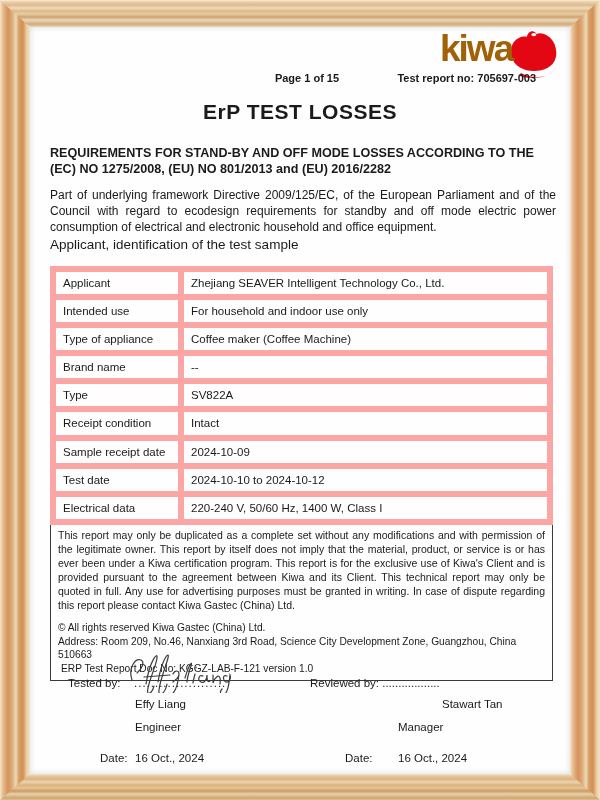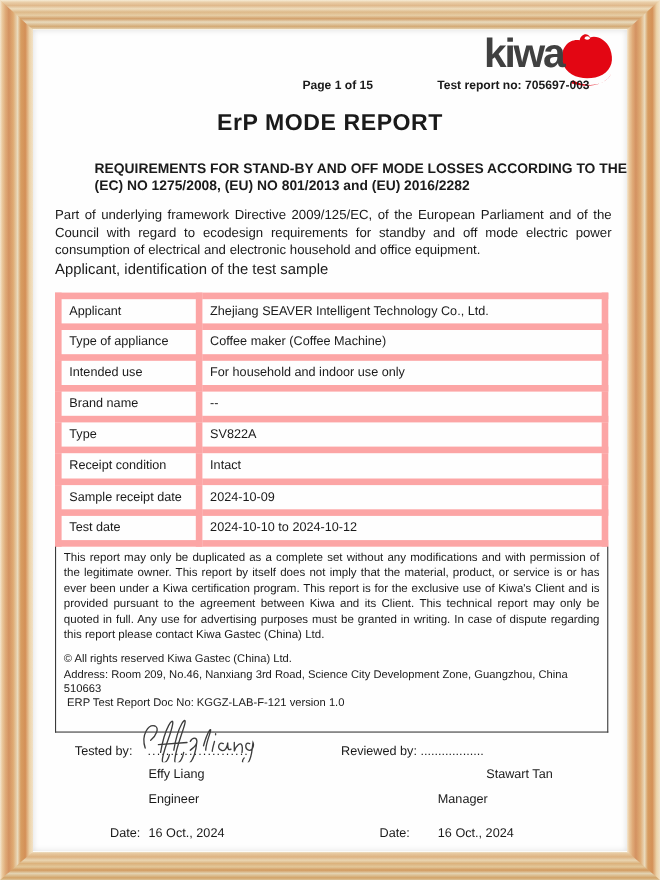--- a/index.html
+++ b/index.html
@@ -37,37 +37,37 @@
   .content {
     position:absolute; left:30px; top:27px; right:30px; bottom:26px;
     background:#fefefe; box-shadow:inset 0 0 6px rgba(0,0,0,.14);
   }
   .abs { position:absolute; }
   
   .logo { right:12px; top:2px; width:120px; height:44px; }
   .logo-swoosh { position:absolute; right:-4px; top:-1px; width:58px; height:52px; }
   .logo-text {
     position:relative; z-index:2; font-size:37px; font-weight:bold;
-    letter-spacing:-2px; color:#404040; line-height:40px; padding-left:2px;
+    letter-spacing:-2px; color:#a16207; line-height:40px; padding-left:2px;
   }
   .page-label { left:0; top:45px; width:100%; text-align:center; text-indent:14px;
                 font-size:11px; font-weight:bold; }
   .report-no  { right:34px; top:45px; font-size:11px; font-weight:bold; }
   .title { left:0; top:73px; width:100%; text-align:center;
            font-size:21px; font-weight:bold; letter-spacing:.5px; }
-  .req   { left:20px; top:118px; width:506px; font-size:12.6px; font-weight:bold; line-height:1.3;margin-left:36px; }
+  .req   { left:20px; top:118px; width:506px; font-size:12.6px; font-weight:bold; line-height:1.3; }
   .intro { left:20px; top:161px; width:506px; font-size:12px; line-height:1.32; text-align:justify; }
   .section { left:20px; top:210px; font-size:13.5px; }
   
   .main { left:20px; top:239px; width:503px; }
   table { border-collapse:collapse; width:100%; font-size:11.5px; table-layout:fixed; }
   td { border:6px solid #fca5a5; padding:3px 7px; line-height:1.4; vertical-align:top; }
   td.lbl { width:128px; }
   .disclaimer {
-    border:1px solid #3a3a3a; border-top:none; padding:3px 7px 18px;
+    border:1px solid #3a3a3a; border-top:none; padding:3px 7px 5px;
   }
   .disc-par { font-size:10.5px; line-height:1.34; text-align:justify; }
   .small-lines { margin-top:9px; font-size:10.2px; line-height:1.32; }
   .docno { padding-left:3px; }
   
   .sig-label { font-size:11.5px; }
   .dots { letter-spacing:1px; }
   .tested-by   { left:38px; top:650px; }
   .tested-dots { left:104px; top:650px; }
   .reviewed-by { left:280px; top:650px; }
@@ -96,59 +96,63 @@
       <svg class="logo-swoosh" viewBox="0 0 64 60">
         <path fill="#e30613" d="M7,33 C4,17 15,8 25,10 C26,4 33,1 36,7 C42,4 53,9 57,19 C61,30 59,40 49,46 C36,53 12,51 7,33 Z"></path>
         <path fill="#e30613" d="M18,52 C32,60 52,58 58,45 C54,56 34,61 16,55 Z"></path>
         <path fill="#ffffff" d="M30,8 C31,5 35,5 36,8 C34,10 32,10 30,8 Z"></path>
       </svg>
       <span class="logo-text">kiwa</span>
     </div>
     <div class="abs page-label">Page 1 of 15</div>
     <div class="abs report-no">Test report no: 705697-003</div>
 
-    <div class="abs title">ErP MODE REPORT</div>
+    <div class="abs title">ErP TEST LOSSES</div>
     <div class="abs req">REQUIREMENTS FOR STAND-BY AND OFF MODE LOSSES ACCORDING TO THE (EC) NO 1275/2008, (EU) NO 801/2013 and (EU) 2016/2282</div>
     <div class="abs intro">Part of underlying framework Directive 2009/125/EC, of the European Parliament and of the Council with regard to ecodesign requirements for standby and off mode electric power consumption of electrical and electronic household and office equipment.</div>
     <div class="abs section">Applicant, identification of the test sample</div>
 
     <div class="abs main">
       <table>
         <tbody>
           <tr>
             <td class="lbl">Applicant</td>
             <td>Zhejiang SEAVER Intelligent Technology Co., Ltd.</td>
           </tr>
           <tr>
+            <td class="lbl">Intended use</td>
+            <td>For household and indoor use only</td>
+          </tr>
+          <tr>
             <td class="lbl">Type of appliance</td>
             <td>Coffee maker (Coffee Machine)</td>
-          </tr>
-          <tr>
-            <td class="lbl">Intended use</td>
-            <td>For household and indoor use only</td>
           </tr>
           <tr>
             <td class="lbl">Brand name</td>
             <td>--</td>
           </tr>
           <tr>
             <td class="lbl">Type</td>
             <td>SV822A</td>
           </tr>
           <tr>
             <td class="lbl">Receipt condition</td>
             <td>Intact</td>
           </tr>
           <tr>
             <td class="lbl">Sample receipt date</td>
             <td>2024-10-09</td>
           </tr>
           <tr>
             <td class="lbl">Test date</td>
             <td>2024-10-10 to 2024-10-12</td>
+          </tr>
+          <tr>
+            <td class="lbl">Electrical data</td>
+            <td>220-240 V, 50/60 Hz, 1400 W, Class I</td>
           </tr>
         </tbody>
       </table>
 
       <div class="disclaimer">
         <div class="disc-par">This report may only be duplicated as a complete set without any modifications and with permission of the legitimate owner. This report by itself does not imply that the material, product, or service is or has ever been under a Kiwa certification program. This report is for the exclusive use of Kiwa's Client and is provided pursuant to the agreement between Kiwa and its Client. This technical report may only be quoted in full. Any use for advertising purposes must be granted in writing.  In case of dispute regarding this report please contact Kiwa Gastec (China) Ltd.</div>
         <div class="small-lines">
           <div>© All rights reserved Kiwa Gastec (China) Ltd.</div>
           <div>Address: Room 209, No.46, Nanxiang 3rd Road, Science City Development Zone, Guangzhou, China 510663</div>
           <div class="docno">ERP Test Report Doc No: KGGZ-LAB-F-121 version 1.0</div>

